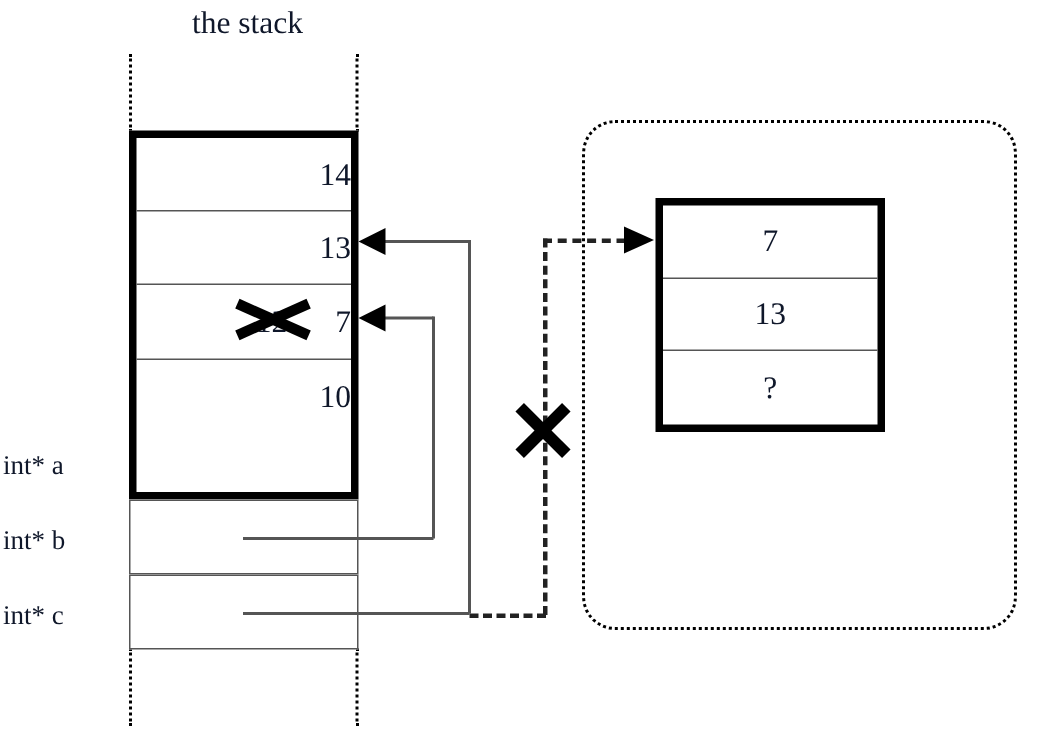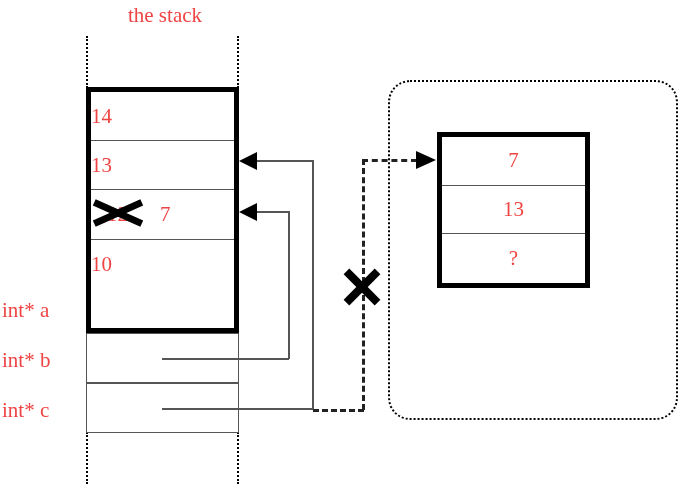--- a/index.html
+++ b/index.html
@@ -7,21 +7,21 @@
     margin: 0;
     padding: 0;
     background: #ffffff;
   }
   #canvas {
     position: relative;
     width: 692px;
     height: 489px;
     background: #ffffff;
     font-family: "Liberation Serif", "DejaVu Serif", serif;
-    color: #ef4444;
+    color: #0f172a;
     overflow: hidden;
   }
   .title {
     position: absolute;
     font-size: 21px;
     line-height: 21px;
     white-space: nowrap;
     text-align: center;
   }
   #stack-title { left: 60px; top: 5px; width: 210px; }
@@ -51,21 +51,21 @@
     border: 5px solid #000;
     background: #fff;
   }
   #stack-main-box .cell {
     position: relative;
     box-sizing: border-box;
     height: 49.2px;
     border-bottom: 1px solid #555;
     display: flex;
     align-items: center;
-    justify-content: flex-start;
+    justify-content: flex-end;
     font-size: 21px;
   }
   #stack-main-box .cell:last-child { border-bottom: none; }
   .cell-value { display: inline-block; }
 
   
   .struck-cell { justify-content: flex-start; padding-left: 14px; }
   .struck-wrap {
     position: relative;
     display: inline-block;
@@ -102,21 +102,21 @@
     height: 50px;
     box-sizing: border-box;
     border: 1px solid #555;
     background: #fff;
   }
   #ptr-cell-b { top: 333px; }
   #ptr-cell-c { top: 383px; }
 
   .var-label {
     position: absolute;
-    font-size: 21px;
+    font-size: 18px;
     line-height: 21px;
     white-space: nowrap;
     right: 0;
     font-family: Liberation Serif, serif;
   }
   #label-a { left: 2px; top: 300px; }
   #label-b { left: 2px; top: 350px; }
   #label-c { left: 2px; top: 400px; }
 
   

